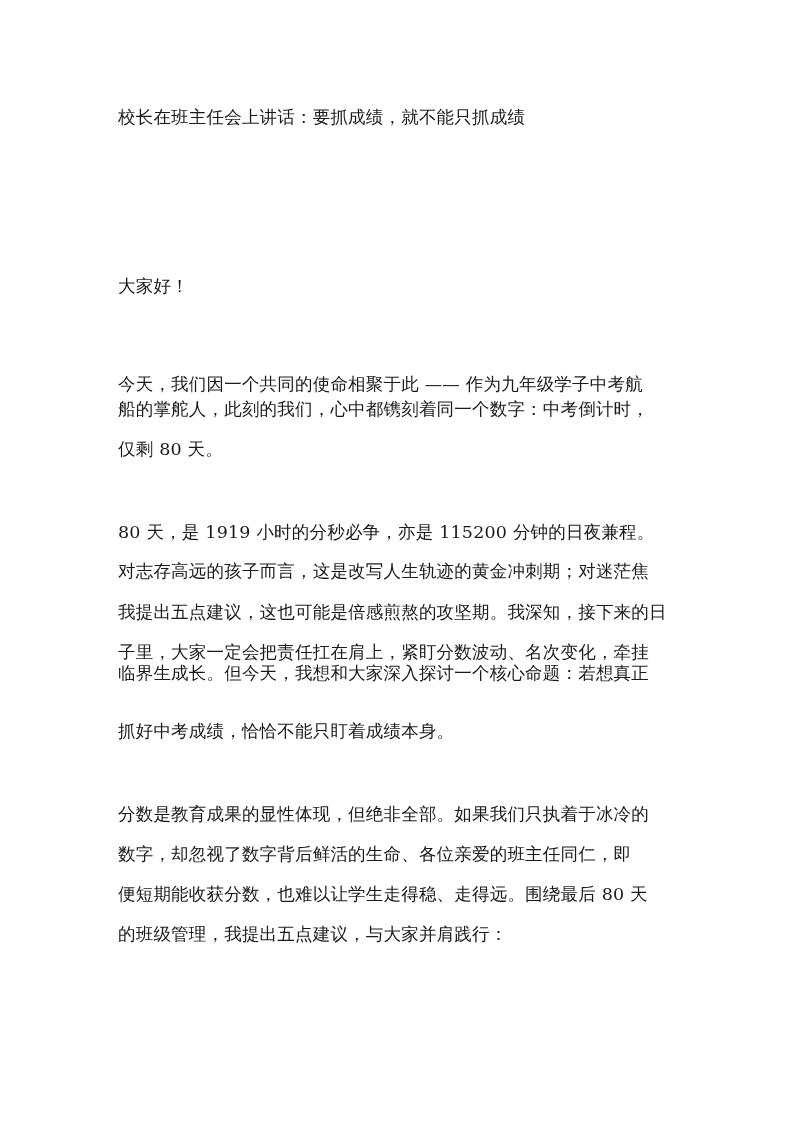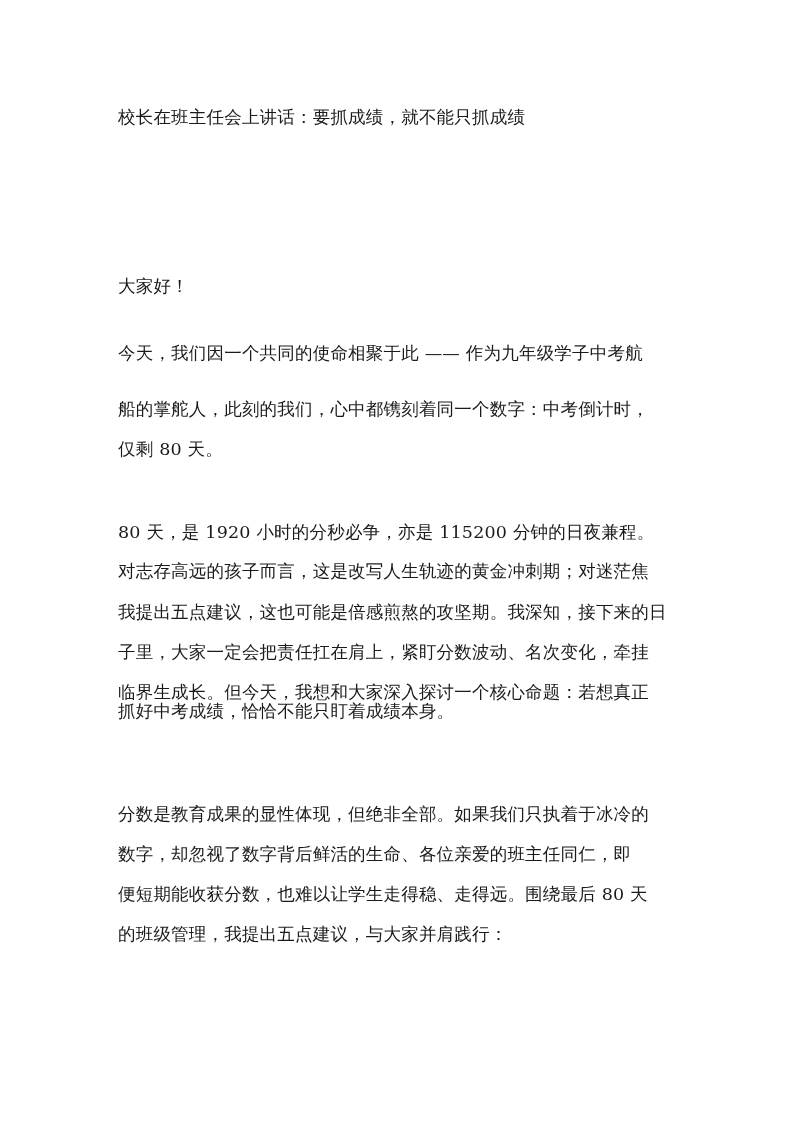--- a/index.html
+++ b/index.html
@@ -11,32 +11,32 @@
     .line { position: absolute; left: 118px; font-size: 17.5px; white-space: nowrap; line-height: 22px; letter-spacing: 0.2px; }
   </style>
 </head>
 <body>
 
 <div class="page">
   <div class="line" style="top:106px">校长在班主任会上讲话：要抓成绩，就不能只抓成绩</div>
   <div class="line" style="top:275px">大家好！</div>
 
   <div>
-    <div class="line" style="top:342px">今天，我们因一个共同的使命相聚于此 —— 作为九年级学子中考航</div>
+    <div class="line" style="top:373px">今天，我们因一个共同的使命相聚于此 —— 作为九年级学子中考航</div>
     <div class="line" style="top:398px">船的掌舵人，此刻的我们，心中都镌刻着同一个数字：中考倒计时，</div>
     <div class="line" style="top:438px">仅剩 80 天。</div>
   </div>
 
   <div>
-    <div class="line" style="top:521px">80 天，是 1920 小时的分秒必争，亦是 115200 分钟的日夜兼程。</div>
+    <div class="line" style="top:521px">80 天，是 1919 小时的分秒必争，亦是 115200 分钟的日夜兼程。</div>
     <div class="line" style="top:560px">对志存高远的孩子而言，这是改写人生轨迹的黄金冲刺期；对迷茫焦</div>
     <div class="line" style="top:601px">我提出五点建议，这也可能是倍感煎熬的攻坚期。我深知，接下来的日</div>
     <div class="line" style="top:641px">子里，大家一定会把责任扛在肩上，紧盯分数波动、名次变化，牵挂</div>
-    <div class="line" style="top:681px">临界生成长。但今天，我想和大家深入探讨一个核心命题：若想真正</div>
-    <div class="line" style="top:700px">抓好中考成绩，恰恰不能只盯着成绩本身。</div>
+    <div class="line" style="top:662px">临界生成长。但今天，我想和大家深入探讨一个核心命题：若想真正</div>
+    <div class="line" style="top:720px">抓好中考成绩，恰恰不能只盯着成绩本身。</div>
   </div>
 
   <div>
     <div class="line" style="top:803px">分数是教育成果的显性体现，但绝非全部。如果我们只执着于冰冷的</div>
     <div class="line" style="top:843px">数字，却忽视了数字背后鲜活的生命、各位亲爱的班主任同仁，即</div>
     <div class="line" style="top:883px">便短期能收获分数，也难以让学生走得稳、走得远。围绕最后 80 天</div>
     <div class="line" style="top:923px">的班级管理，我提出五点建议，与大家并肩践行：</div>
   </div>
 </div>
 

